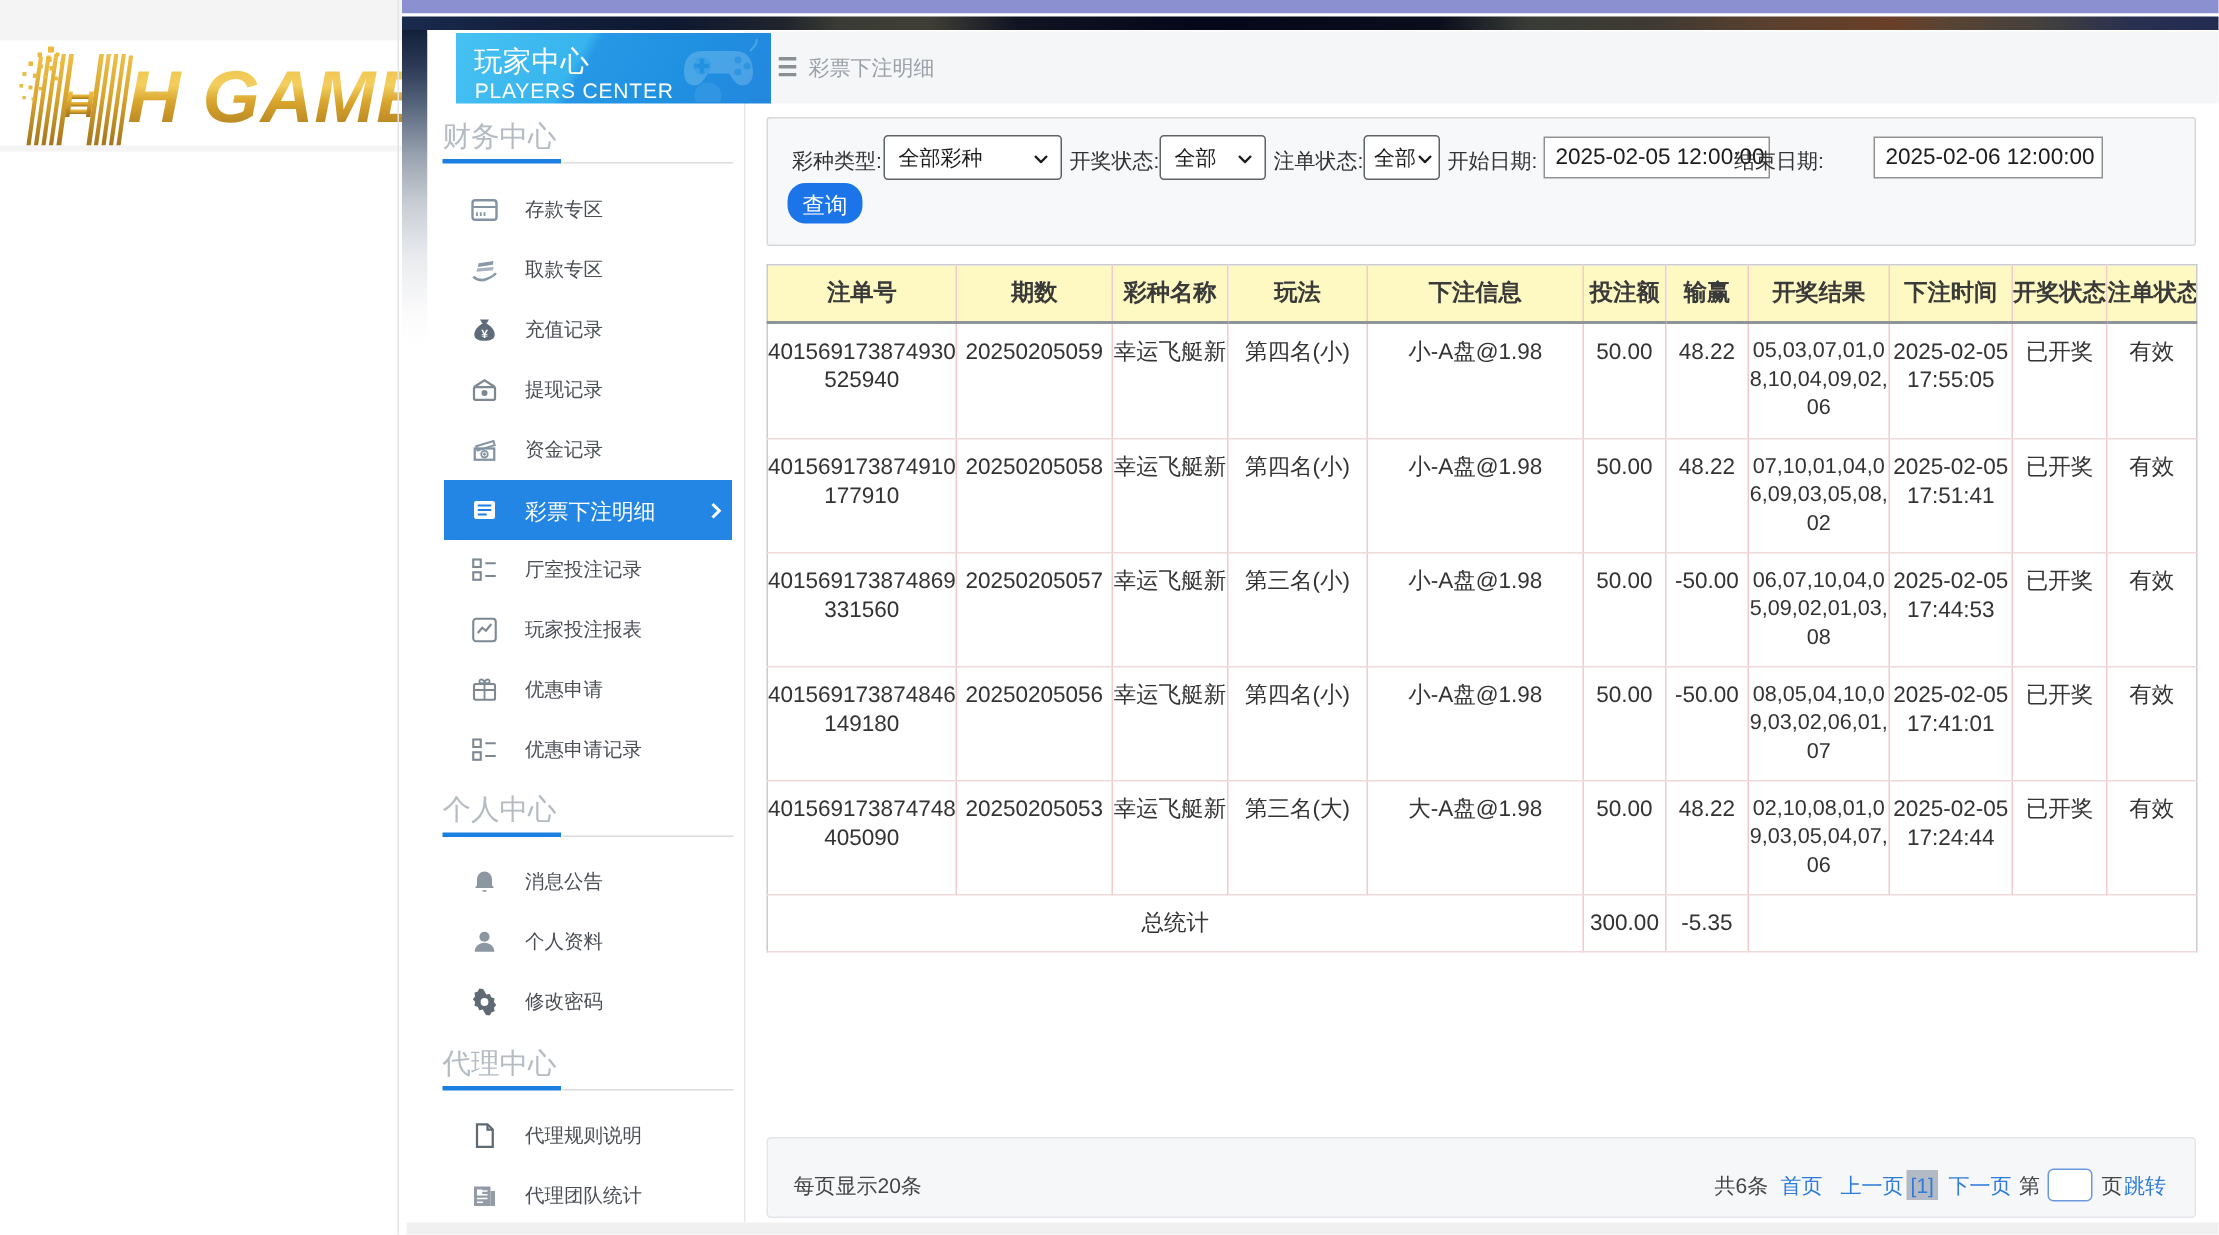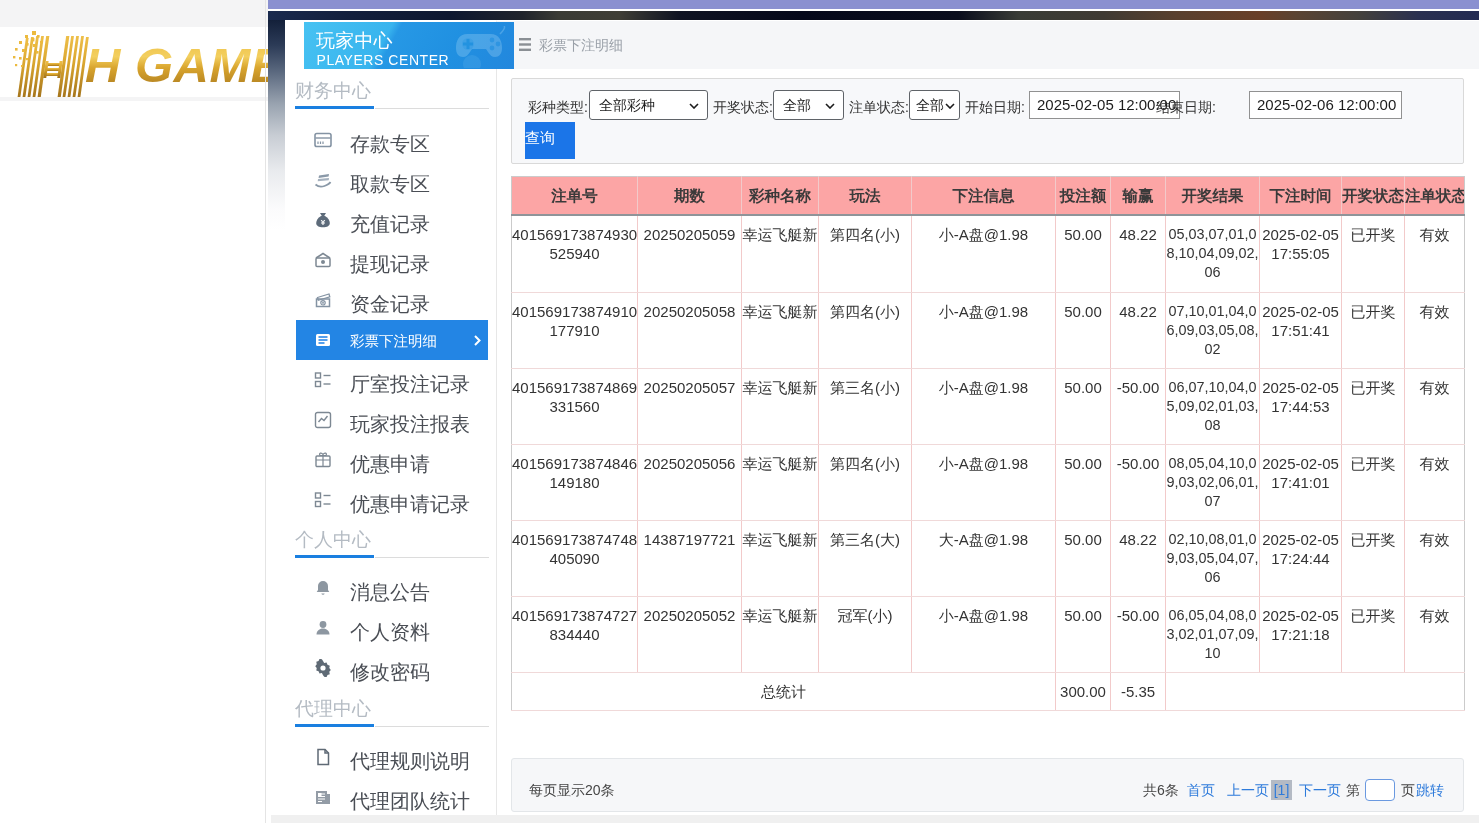--- a/index.html
+++ b/index.html
@@ -25,32 +25,32 @@
 #sidebar{position:absolute;left:17px;top:20px;width:212px;height:795px;background:#fff;
  border-top:2px solid #fff;border-right:1px solid #e7e7e7}
 #bluehead{position:absolute;left:36px;top:22px;width:210px;height:47px;
  background:linear-gradient(119deg,#47c2f2 0%,#38b4ee 38%,#2698e5 42%,#2090e1 70%,#2387dd 100%);overflow:hidden}
 #botstrip{position:absolute;left:3px;top:815px;width:1208px;height:8px;background:#f0f0f0}
 .sechead{position:absolute;left:27px;font-size:19px;color:#b4bbc3}
 .secline-b{position:absolute;left:27px;width:79px;height:3px;background:#1a7fe0}
 .secline-g{position:absolute;left:107px;width:114px;height:1px;background:#dcdcdc}
 .mi{position:absolute;left:17px;width:212px;height:40px}
 .mi .ic{position:absolute;left:29px;top:11px;width:18px;height:18px}
-.mi .tx{position:absolute;left:65px;top:11px;font-size:20px;color:#4a4e55}
+.mi .tx{position:absolute;left:65px;top:11px;font-size:13px;color:#4a4e55}
 .mi-act{position:absolute;left:28px;width:192px;height:39.5px;background:#2385e4}
 svg{display:block}
 .flab{position:absolute;top:99px;font-size:14px;color:#333}
 .fsel{position:absolute;top:90px;height:30px;background:#fff;border:1px solid #5f6368;border-radius:3px;font-size:14px;color:#1c1c1c;padding-left:9px;line-height:28px}
 .chev{position:absolute;right:8px;top:12px;width:10px;height:6px}
 .finp{position:absolute;top:91px;height:28px;background:#fff;border:1px solid #919191;font-size:15px;color:#1c1c1c;padding-left:7px;line-height:26px}
 #tbl{position:absolute;left:243px;top:176px;width:953px;border-collapse:collapse;table-layout:fixed}
 #tbl td{border-right:1px solid #f2caca;border-bottom:1px solid #f0d9d9;text-align:center;vertical-align:middle;font-size:15px;color:#333;line-height:19px;padding:0;overflow:hidden}
 #tbl td:last-child{border-right:1px solid #cbcbcb}
 #tbl td:first-child{border-left:1px solid #cbcbcb}
-#tbl .hd td{background:#fca5a5;font-weight:bold;font-size:15.5px;white-space:nowrap;color:#3a3a3a;border-top:1px solid #cbcbcb;border-bottom:2px solid #8f9499;height:38px}
+#tbl .hd td{background:#fef9c3;font-weight:bold;font-size:15.5px;white-space:nowrap;color:#3a3a3a;border-top:1px solid #cbcbcb;border-bottom:2px solid #8f9499;height:38px}
 #tbl .dr td{height:76px;vertical-align:top;padding-top:9px}
 #tbl .dr1 td{height:78px;vertical-align:top;padding-top:9px}
 #tbl .sr td{height:39px}
 #tbl .dr td:nth-child(8){font-size:14.4px}
 #tbl .sr2 td{height:38px}
 .pg{position:absolute;top:782px;font-size:14px}
 .pgl{color:#2e7bdb}
 </style></head>
 <body>
 <div id="left">
@@ -289,21 +289,21 @@
           <path d="M1 1l4 4 4-4" fill="none" stroke="#1c1c1c" stroke-width="1.6"></path>
         </svg></div>
     <span class="flab" style="left:581px">注单状态:</span>
     <div class="fsel" style="left:641px;width:51px;padding-left:6px">全部<svg class="chev" style="right:4px" viewBox="0 0 10 6">
           <path d="M1 1l4 4 4-4" fill="none" stroke="#1c1c1c" stroke-width="1.6"></path>
         </svg></div>
     <span class="flab" style="left:697px">开始日期:</span>
     <div class="finp" style="left:761px;width:151px">2025-02-05 12:00:00</div>
     <span class="flab" style="left:888px">结束日期:</span>
     <div class="finp" style="left:981px;width:153px">2025-02-06 12:00:00</div>
-    <div style="position:absolute;left:257px;top:122px;width:50px;height:37px;background:#1b75e8;border-radius:0;color:#fff;font-size:15px;text-align:left;line-height:31px">查询</div>
+    <div style="position:absolute;left:257px;top:122px;width:50px;height:27px;background:#1b75e8;border-radius:12px;color:#fff;font-size:15px;text-align:center;line-height:31px">查询</div>
     <table id="tbl">
       <colgroup>
           <col style="width:126px">
           <col style="width:104px">
           <col style="width:77px">
           <col style="width:93px">
           <col style="width:144px">
           <col style="width:55px">
           <col style="width:55px">
           <col style="width:94px">
@@ -372,41 +372,28 @@
             <td>小-A盘@1.98</td>
             <td>50.00</td>
             <td>-50.00</td>
             <td>08,05,04,10,0<br>9,03,02,06,01,<br>07</td>
             <td>2025-02-05<br>17:41:01</td>
             <td>已开奖</td>
             <td>有效</td>
           </tr>
       <tr class="dr">
             <td>401569173874748<br>405090</td>
-            <td>14387197721</td>
+            <td>20250205053</td>
             <td>幸运飞艇新</td>
             <td>第三名(大)</td>
             <td>大-A盘@1.98</td>
             <td>50.00</td>
             <td>48.22</td>
             <td>02,10,08,01,0<br>9,03,05,04,07,<br>06</td>
             <td>2025-02-05<br>17:24:44</td>
-            <td>已开奖</td>
-            <td>有效</td>
-          </tr>
-      <tr class="dr">
-            <td>401569173874727<br>834440</td>
-            <td>20250205052</td>
-            <td>幸运飞艇新</td>
-            <td>冠军(小)</td>
-            <td>小-A盘@1.98</td>
-            <td>50.00</td>
-            <td>-50.00</td>
-            <td>06,05,04,08,0<br>3,02,01,07,09,<br>10</td>
-            <td>2025-02-05<br>17:21:18</td>
             <td>已开奖</td>
             <td>有效</td>
           </tr>
       <tr class="sr2">
             <td colspan="5">总统计</td>
             <td>300.00</td>
             <td>-5.35</td>
             <td colspan="4"></td>
           </tr>
     </tbody>

